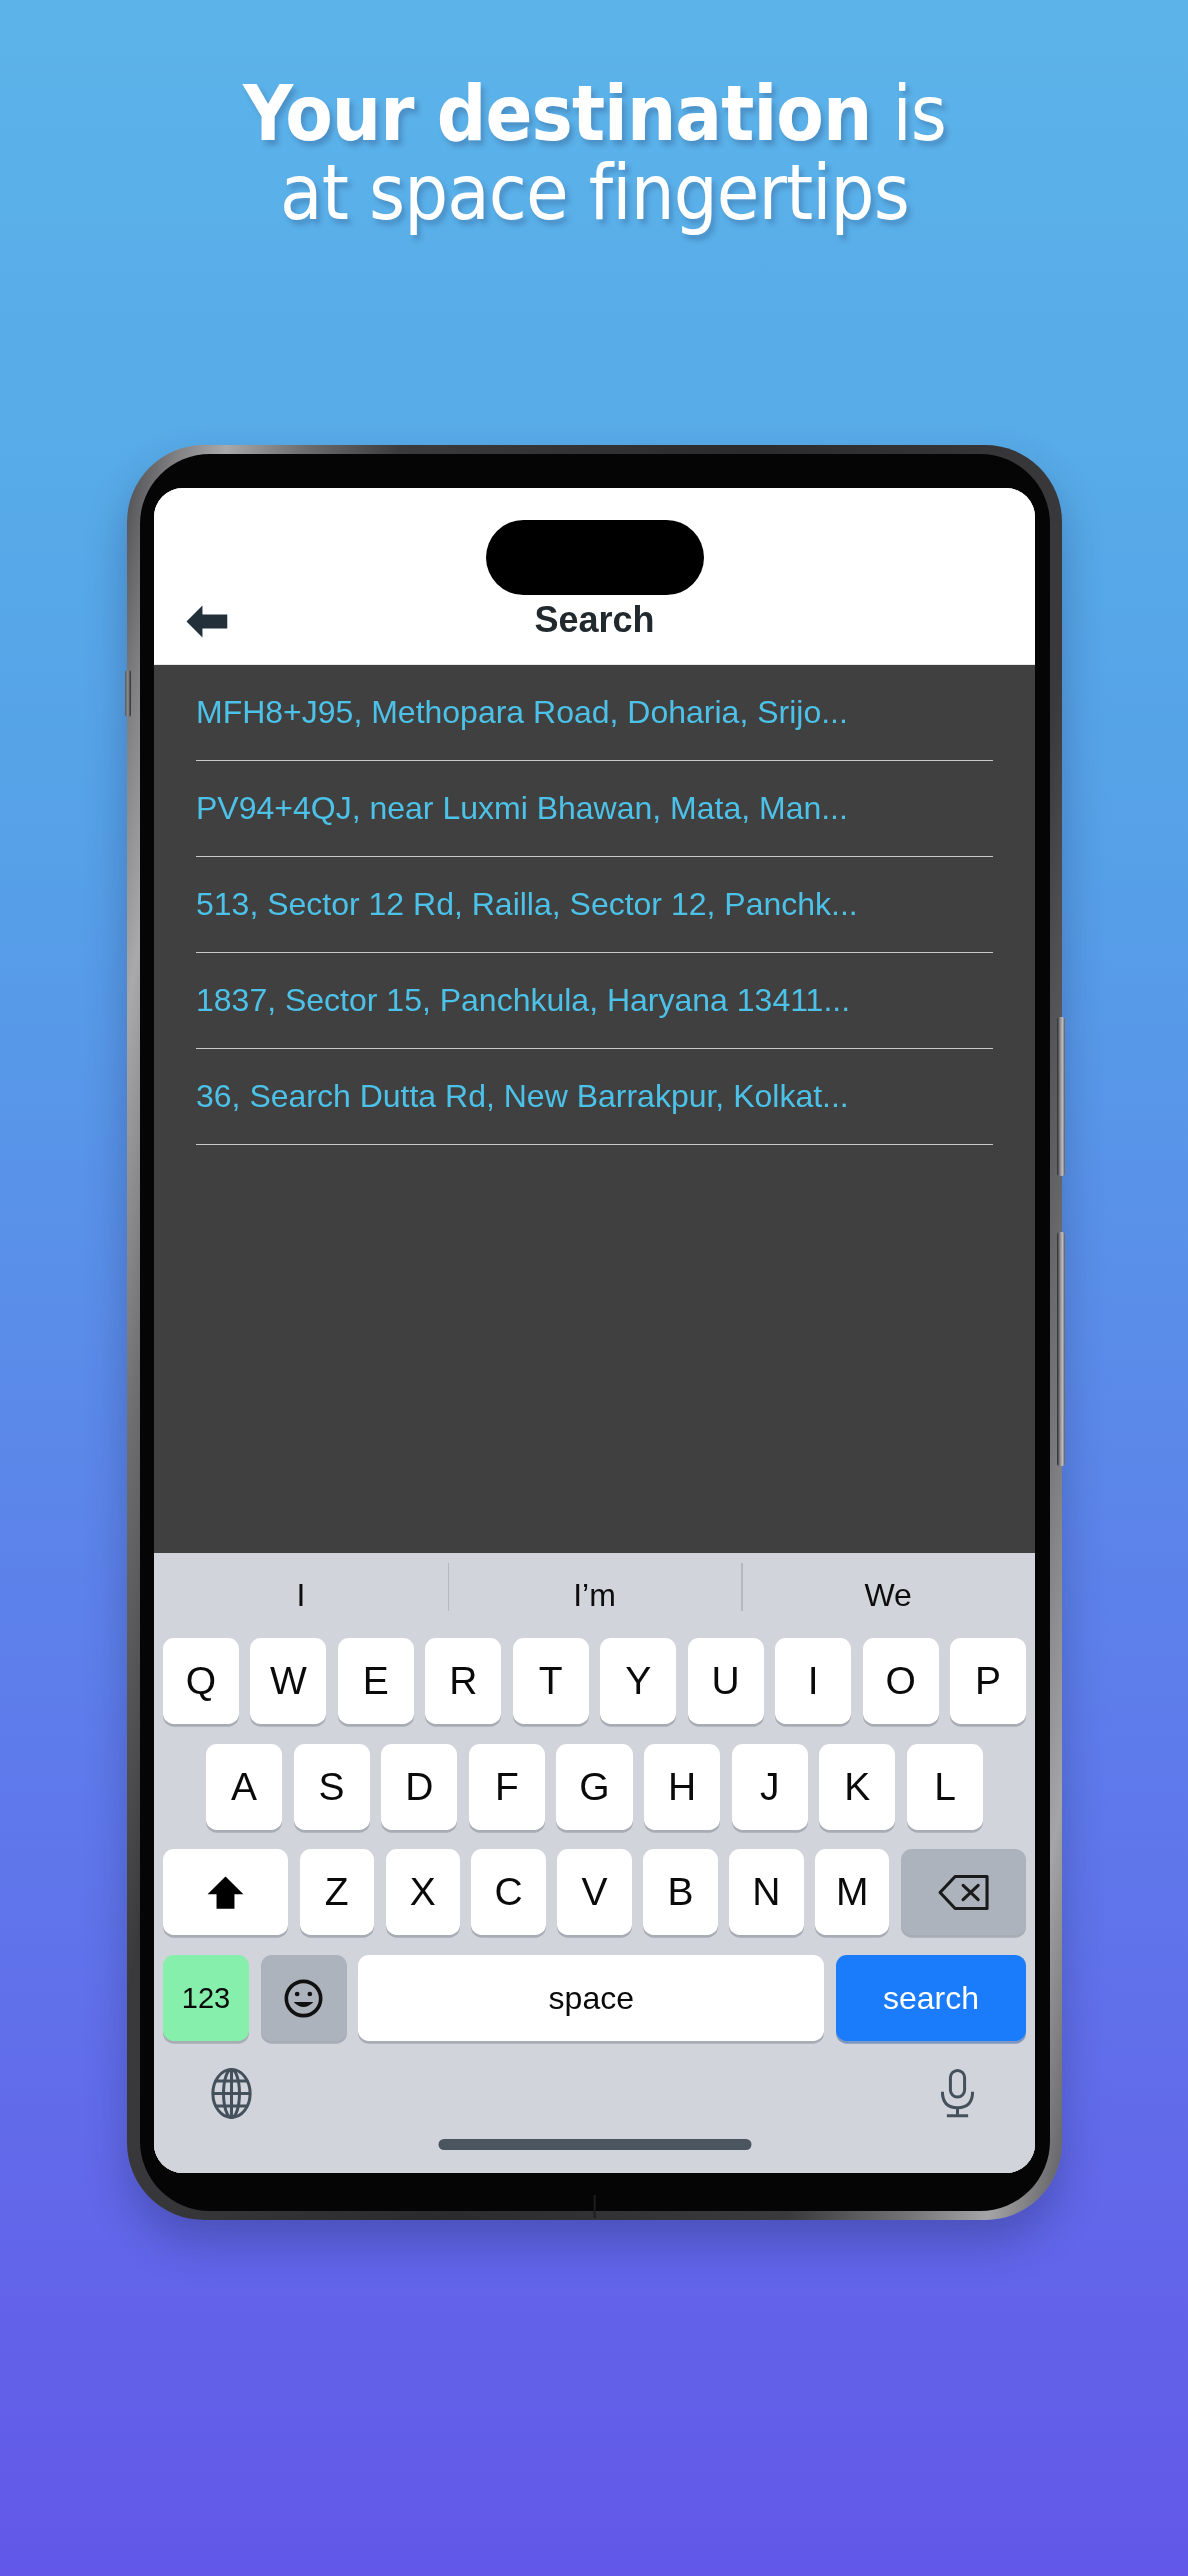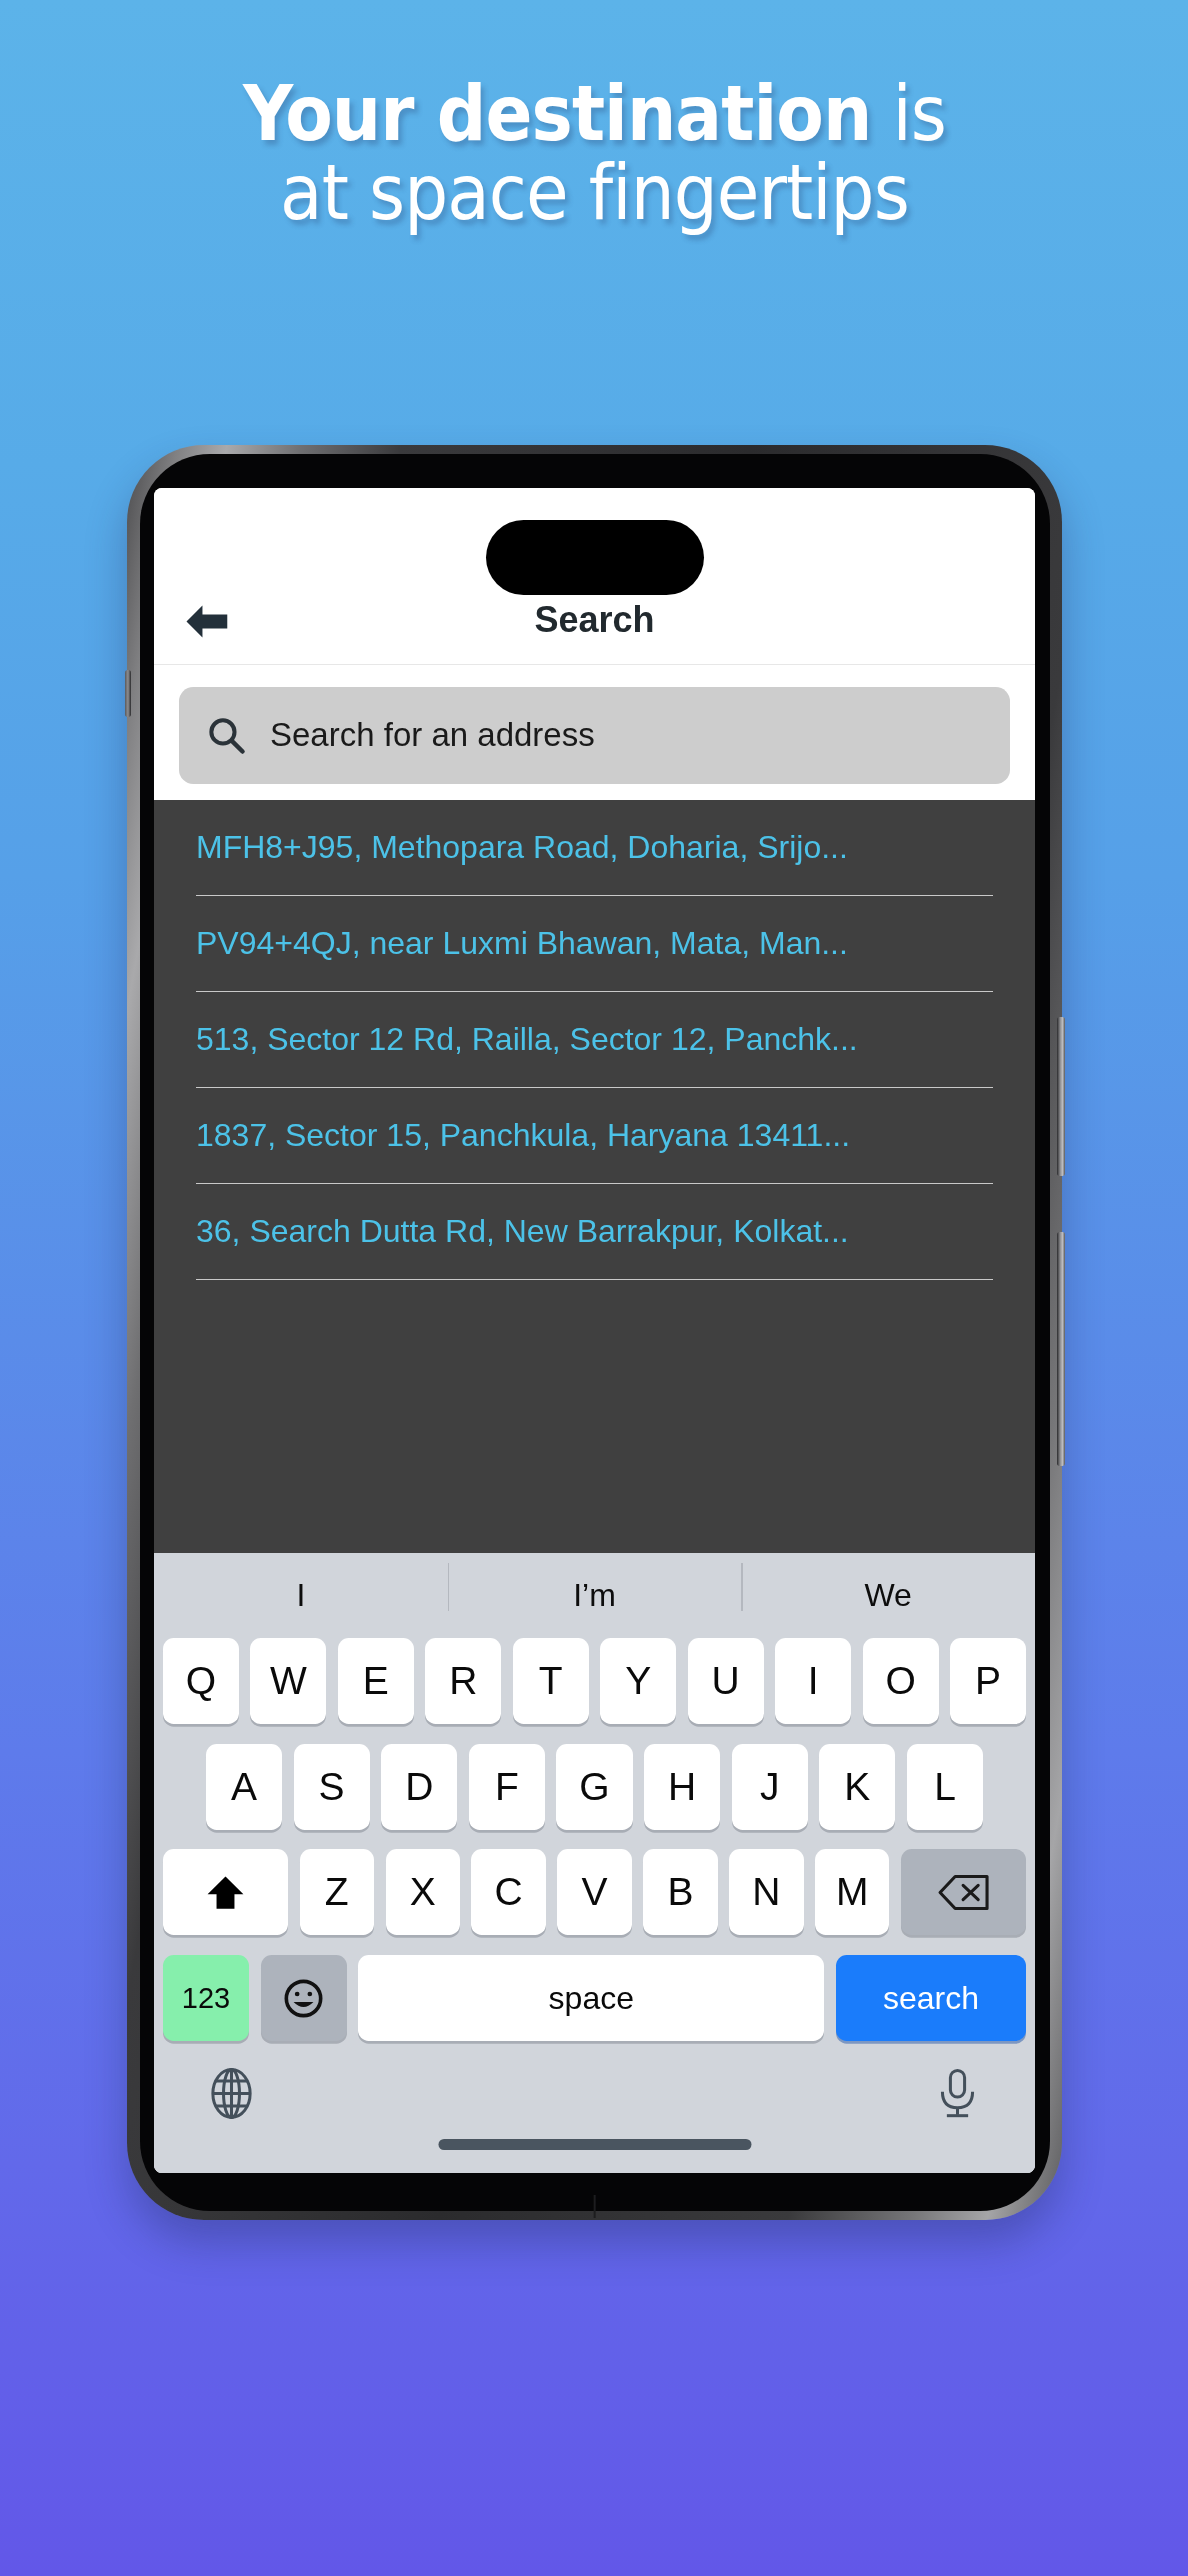--- a/index.html
+++ b/index.html
@@ -68,21 +68,21 @@
     position: absolute;
     left: 12.5px; top: 9px; right: 12.5px; bottom: 9px;
     border-radius: 70px;
     background: #050506;
   }
   
   .screen {
     position: absolute;
     left: 27px;  top: 43px;
     right: 27px; bottom: 47px;
-    border-radius: 8px;
+    border-radius: 29px;
     background: #ffffff;
     overflow: hidden;
     display: flex;
     flex-direction: column;
   }
 
   
   .earpiece {
     position: absolute;
     top: 15px;
@@ -321,31 +321,20 @@
       <div class="back-btn">
         <span>
           <svg width="50" height="39" viewBox="0 0 56 44">
             <path d="M24 4 L6 22 L24 40 L24 30 L52 30 L52 14 L24 14 Z" fill="#23303a"></path>
           </svg>
         </span>
       </div>
       <div class="appbar-title">Search</div>
     </div>
 
-    <div class="searchbar-wrap">
-      <div class="searchbar">
-        <span>
-          <svg width="41" height="41" viewBox="0 0 46 46">
-            <circle cx="19" cy="19" r="13" fill="none" stroke="#2b3339" stroke-width="4.5"></circle>
-            <line x1="29" y1="29" x2="41" y2="41" stroke="#2b3339" stroke-width="5" stroke-linecap="round"></line>
-          </svg>
-        </span>
-        <span class="search-placeholder">Search for an address</span>
-      </div>
-    </div>
 
     <div class="results">
       <div class="result-row">
         <span class="result-text">MFH8+J95, Methopara Road, Doharia, Srijo...</span>
       </div>
       <div class="result-row">
         <span class="result-text">PV94+4QJ, near Luxmi Bhawan, Mata, Man...</span>
       </div>
       <div class="result-row">
         <span class="result-text">513, Sector 12 Rd, Railla, Sector 12, Panchk...</span>

